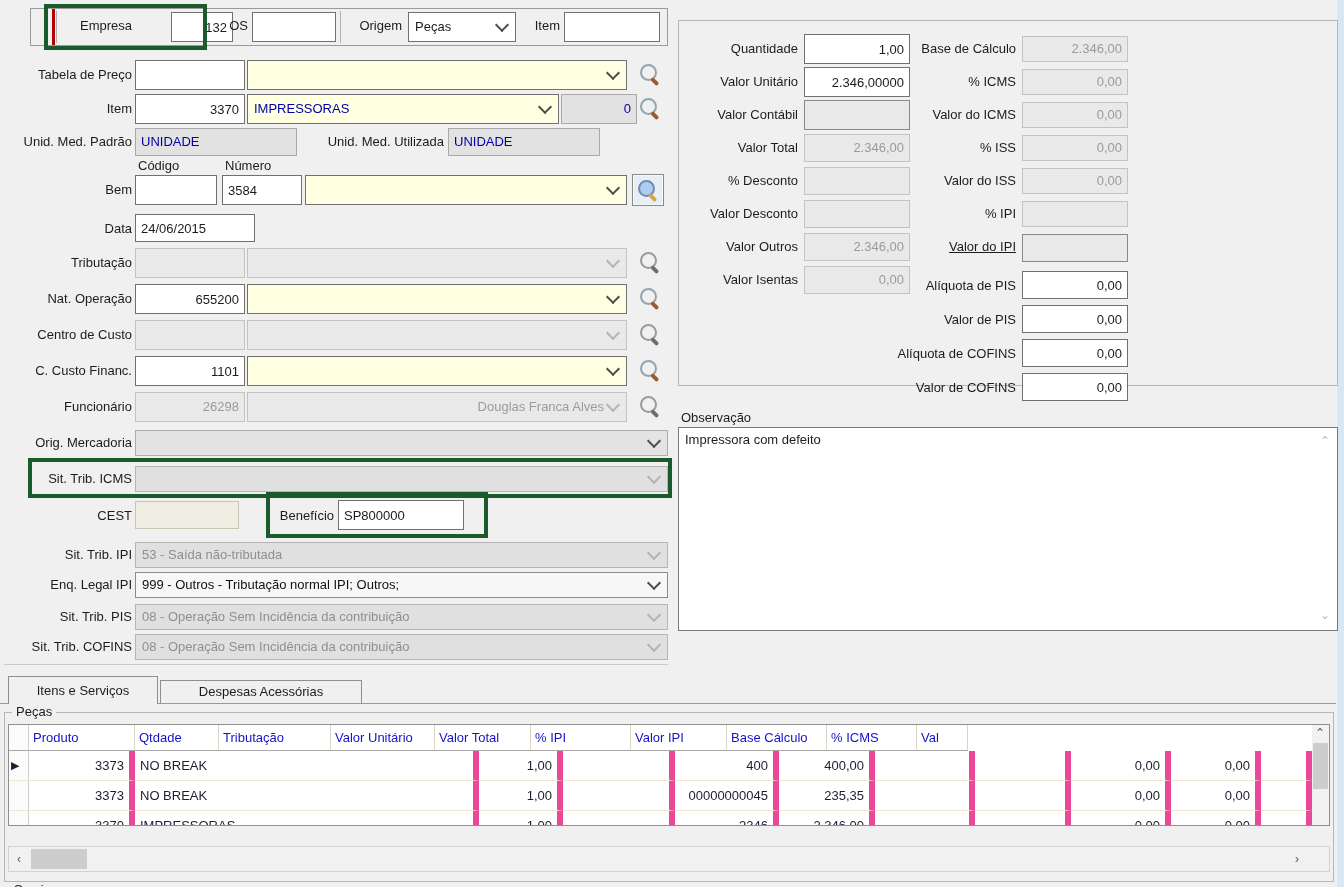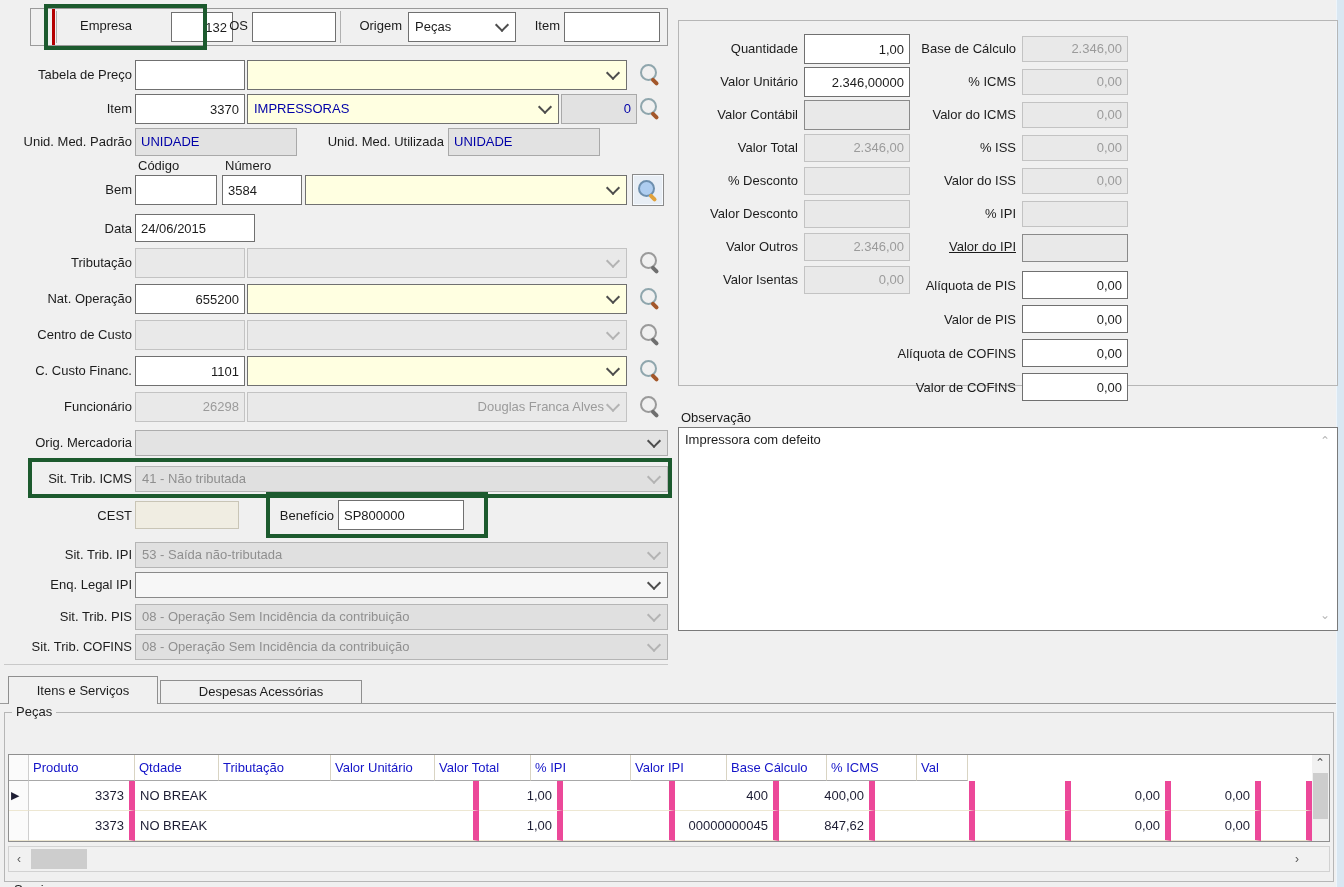--- a/index.html
+++ b/index.html
@@ -175,39 +175,39 @@
 <span class="mag dis" style="left:638px;top:394px;"></span>
 
 <div class="lbl" style="left:0;top:433px;width:132px;">Orig. Mercadoria</div>
 <div class="combo" style="left:135px;top:430px;width:533px;height:26px;line-height:24px;background:#e3e3e3;border-color:#adadad;">
   <span class="ctext"></span>
   <span class="arr"></span>
 </div>
 
 <div class="lbl" style="left:0;top:469px;width:132px;">Sit. Trib. ICMS</div>
 <div class="combo cdd" style="left:135px;top:466px;width:533px;height:26px;line-height:24px;">
-  <span class="ctext">41 - Não tributada</span>
   <span class="arr lt"></span>
 </div>
 <div class="hl" style="left:28px;top:458px;width:644px;height:40px;"></div>
 
 <div class="lbl" style="left:0;top:506px;width:132px;">CEST</div>
 <div class="box f-cream" style="left:135px;top:501px;width:104px;height:28px;"></div>
 <div class="lbl" style="left:272px;top:506px;width:62px;">Benefício</div>
 <input class="fld" style="left: 338px; top: 500px; width: 126px; height: 30px;" value="SP800000">
 <div class="hl" style="left:266px;top:492px;width:222px;height:46px;"></div>
 
 <div class="lbl" style="left:0;top:545px;width:132px;">Sit. Trib. IPI</div>
 <div class="combo cdd" style="left:135px;top:542px;width:533px;height:26px;line-height:24px;">
   <span class="ctext">53 - Saída não-tributada</span>
   <span class="arr lt"></span>
 </div>
 
 <div class="lbl" style="left:0;top:575px;width:132px;">Enq. Legal IPI</div>
 <div class="combo cdl" style="left:135px;top:572px;width:533px;height:26px;line-height:24px;">
+  <span class="ctext">999 - Outros - Tributação normal IPI; Outros;</span>
   <span class="arr"></span>
 </div>
 
 <div class="lbl" style="left:0;top:607px;width:132px;">Sit. Trib. PIS</div>
 <div class="combo cdd" style="left:135px;top:604px;width:533px;height:26px;line-height:24px;">
   <span class="ctext">08 - Operação Sem Incidência da contribuição</span>
   <span class="arr lt"></span>
 </div>
 
 <div class="lbl" style="left:0;top:637px;width:132px;">Sit. Trib. COFINS</div>
@@ -277,21 +277,21 @@
 <div class="tab" style="left:8px;top:676px;width:150px;height:28px;line-height:27px;z-index:2;">
   <span>Itens e Serviços</span>
 </div>
 <div class="tab" style="left:160px;top:680px;width:202px;height:23px;line-height:22px;">
   <span>Despesas Acessórias</span>
 </div>
 
 <div class="group" style="left:4px;top:712px;width:1330px;height:170px;"></div>
 <div class="gtitle" style="left:12px;top:704px;">Peças</div>
 
-<div class="tblwrap" style="left:8px;top:724px;width:1322px;height:88px;margin-top:30px;">
+<div class="tblwrap" style="left:8px;top:724px;width:1322px;height:102px;">
   <div class="trow">
     <div class="hc c0 selcell"></div>
     <div class="hc c1">Produto</div>
     <div class="hc c3">Qtdade</div>
     <div class="hc c4">Tributação</div>
     <div class="hc c5">Valor Unitário</div>
     <div class="hc c6">Valor Total</div>
     <div class="hc c7">% IPI</div>
     <div class="hc c8">Valor IPI</div>
     <div class="hc c9">Base Cálculo</div>
@@ -312,21 +312,21 @@
     <div class="dc c10 tr">0,00</div>
     <div class="dc c11"></div>
   </div>
   <div class="trow">
     <div class="dc c0 selcell"></div>
     <div class="dc c1 tr">3373</div>
     <div class="dc c2">NO BREAK</div>
     <div class="dc c3 tr">1,00</div>
     <div class="dc c4"></div>
     <div class="dc c5 tr">00000000045</div>
-    <div class="dc c6 tr">847,62</div>
+    <div class="dc c6 tr">235,35</div>
     <div class="dc c7"></div>
     <div class="dc c8"></div>
     <div class="dc c9 tr">0,00</div>
     <div class="dc c10 tr">0,00</div>
     <div class="dc c11"></div>
   </div>
   <div class="trow">
     <div class="dc c0 selcell"></div>
     <div class="dc c1 tr">3370</div>
     <div class="dc c2">IMPRESSORAS</div>

